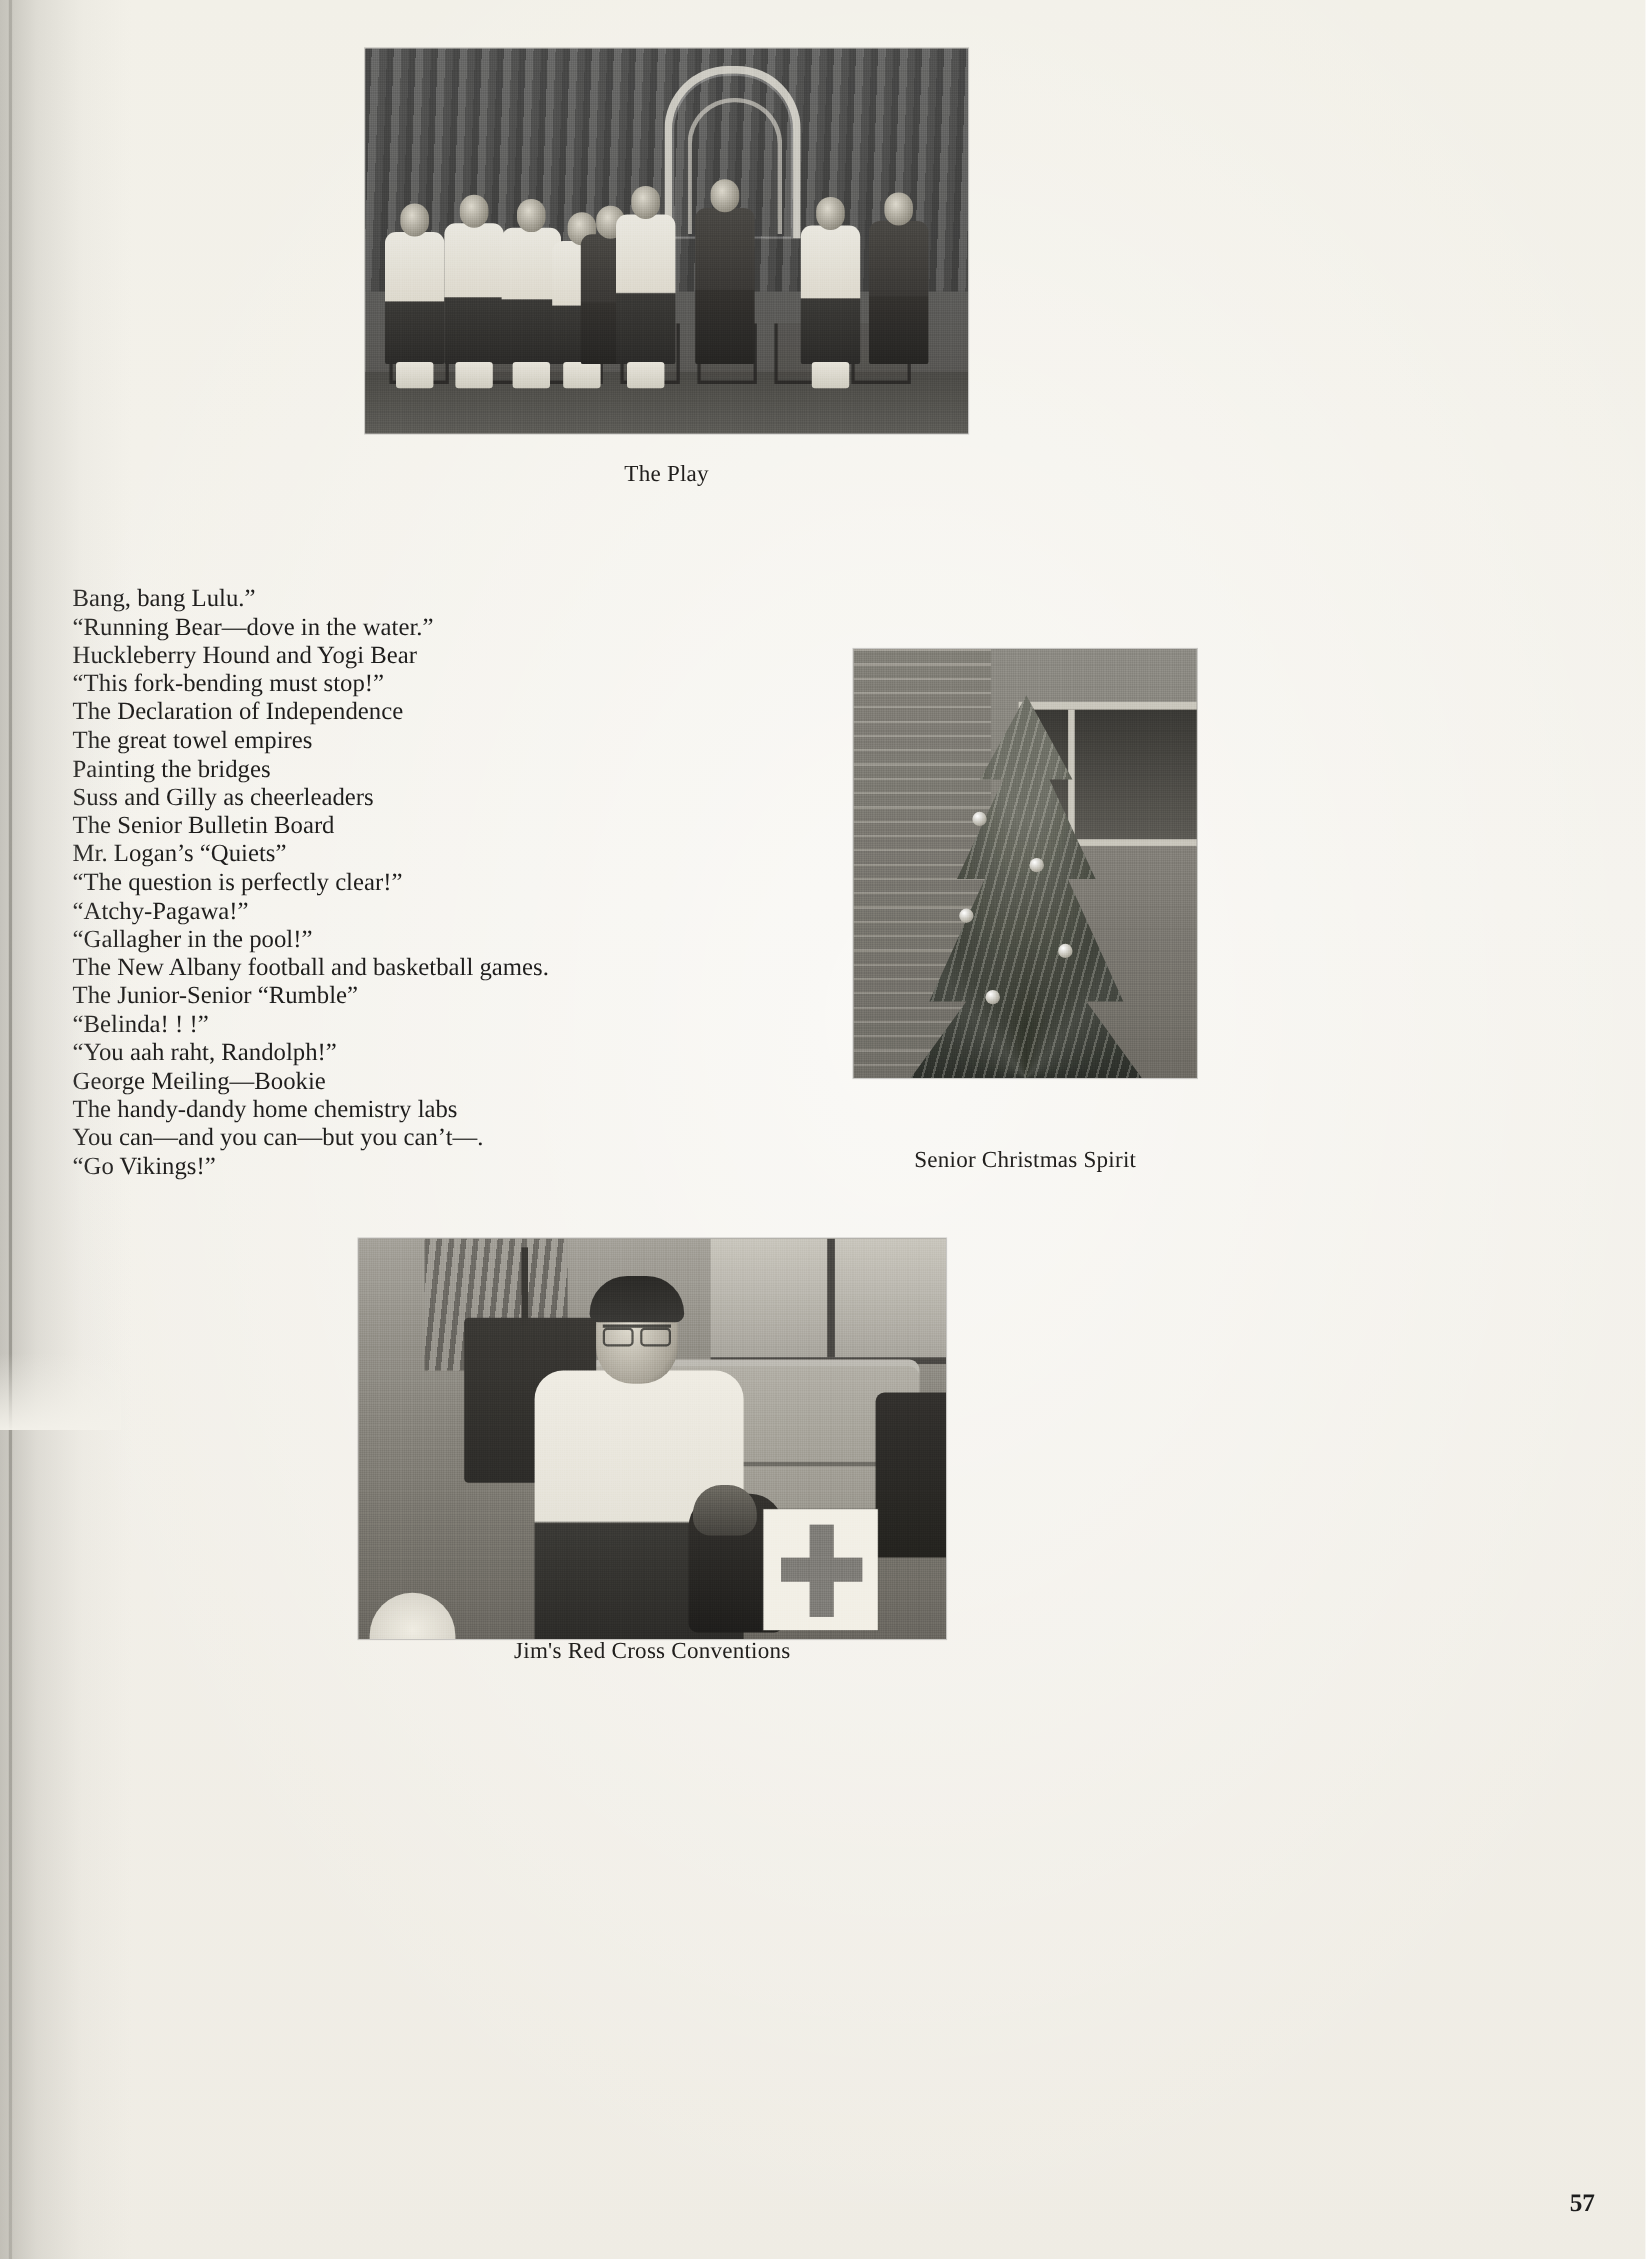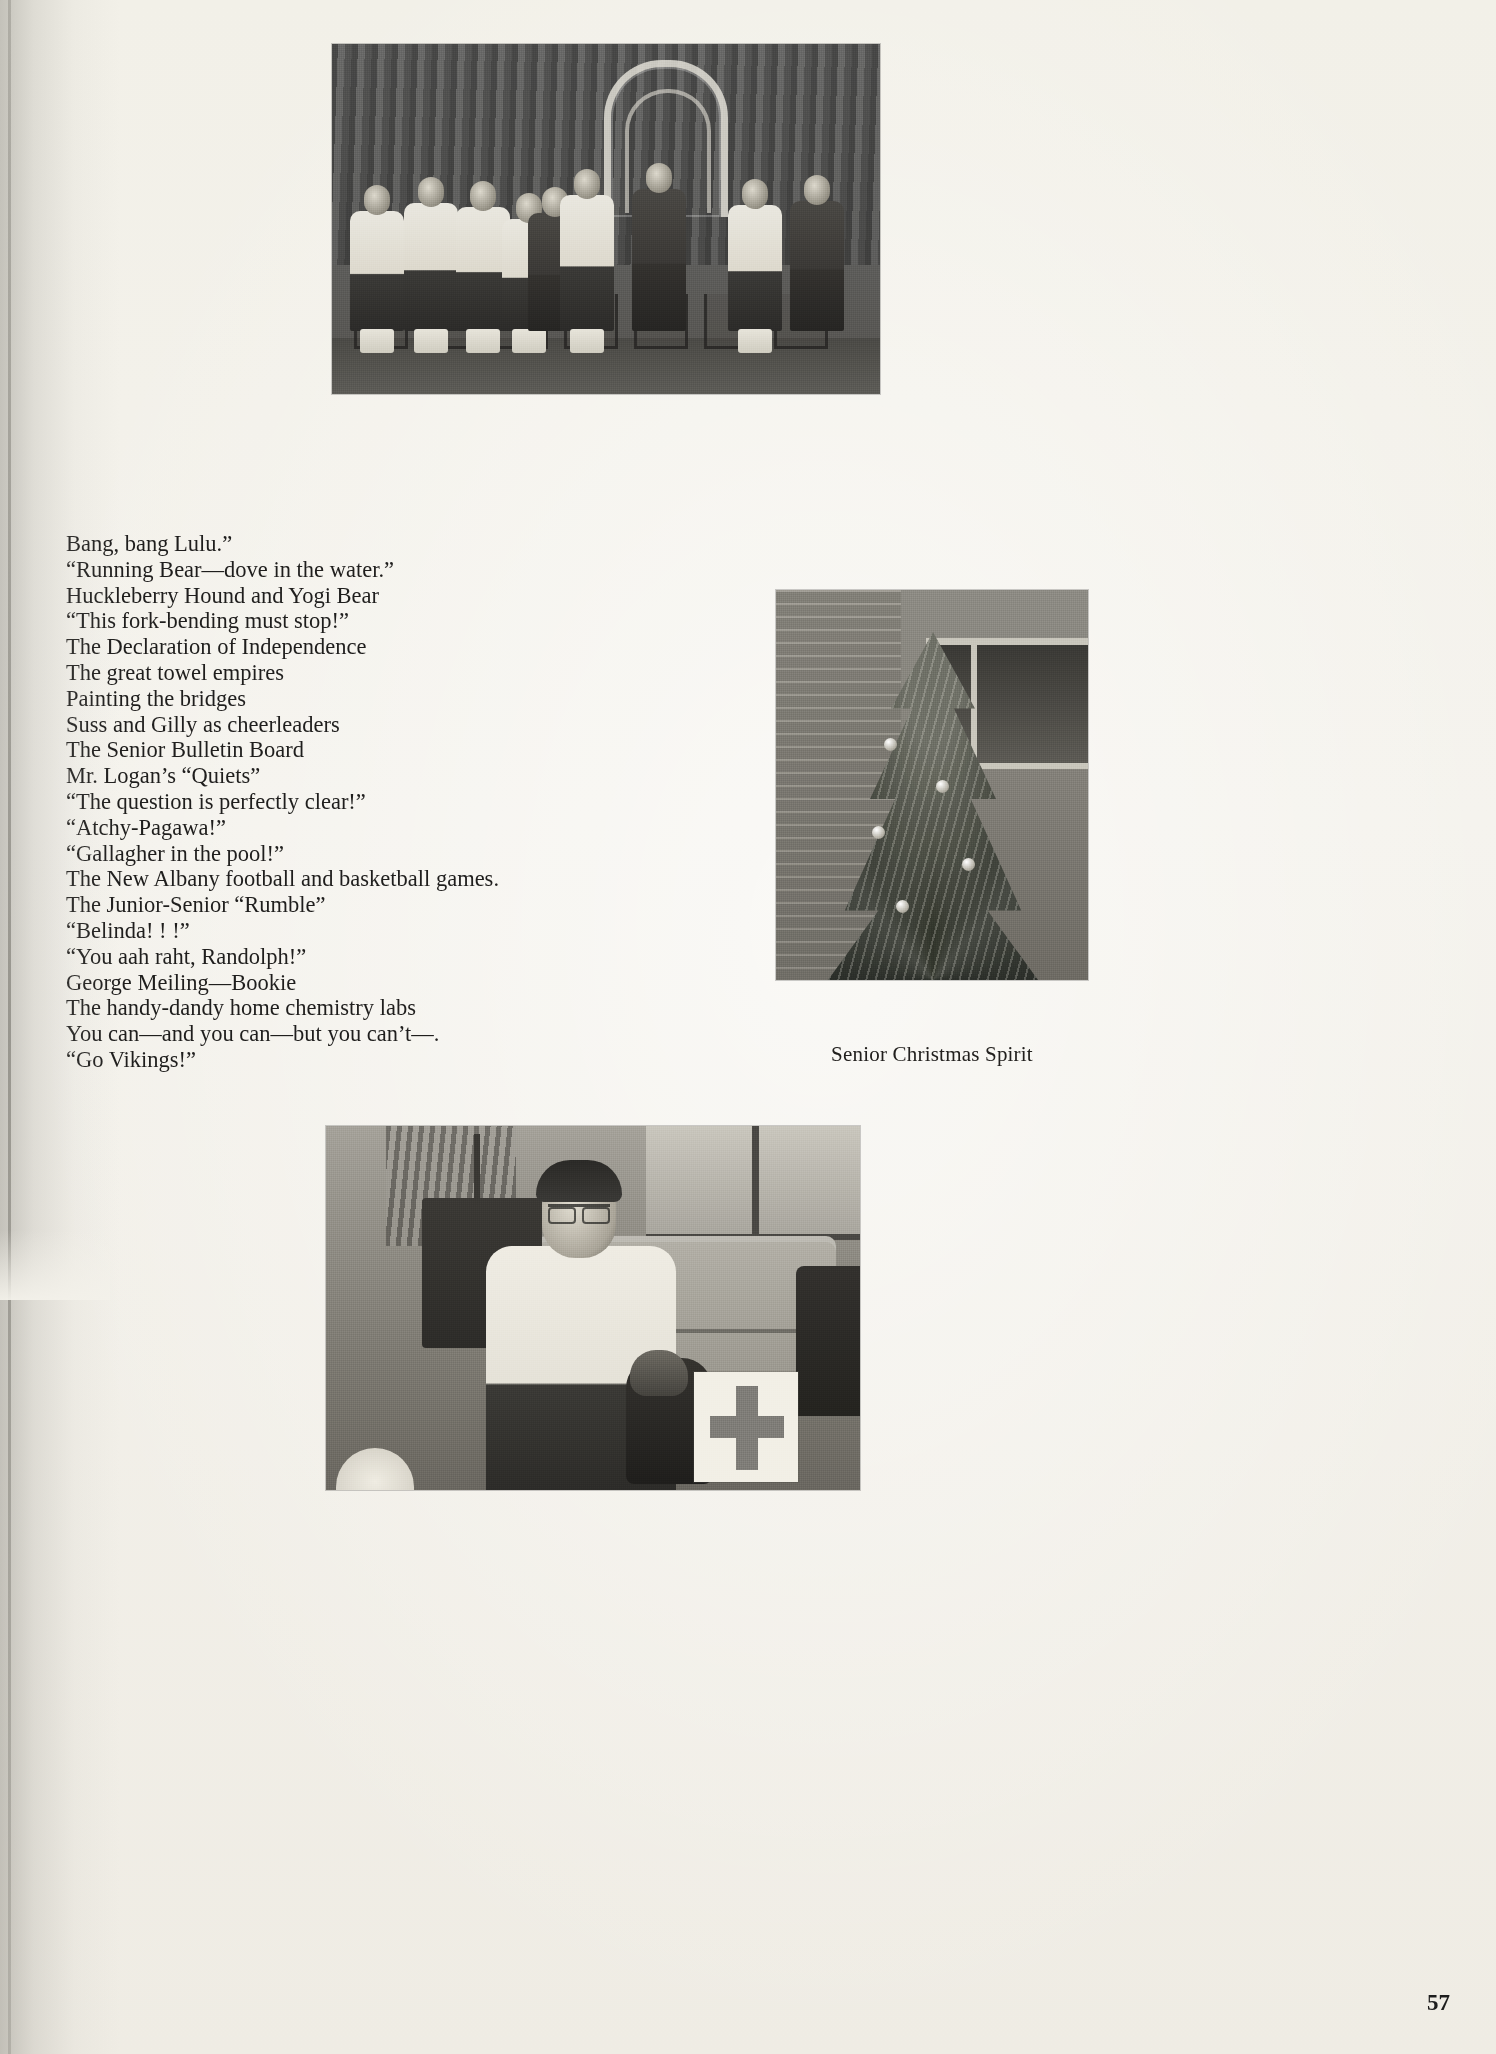--- a/index.html
+++ b/index.html
@@ -347,20 +347,21 @@
       <div class="person legs" style="left:124px; height:124px;"></div>
       <div class="person legs" style="left:170px; height:112px;"></div>
       <div class="person dark" style="left:196px; height:118px;"></div>
       <div class="person legs" style="left:228px; height:136px;"></div>
       <div class="person dark" style="left:300px; height:142px;"></div>
       <div class="person legs" style="left:396px; height:126px;"></div>
       <div class="person dark" style="left:458px; height:130px;"></div>
     </div>
     <div class="grain"></div>
   </div>
+  <div class="caption" id="caption-play">The Play</div>
 
 
   <ul class="remember-list">
     <li>Bang, bang Lulu.”</li>
     <li>“Running Bear—dove in the water.”</li>
     <li>Huckleberry Hound and Yogi Bear</li>
     <li>“This fork-bending must stop!”</li>
     <li>The Declaration of Independence</li>
     <li>The great towel empires</li>
     <li>Painting the bridges</li>
@@ -408,19 +409,20 @@
     <div class="jim-hair"></div>
     <div class="jim-glasses"></div>
     <div class="dog"></div>
     <div class="flag">
       <div class="cross-v"></div>
       <div class="cross-h"></div>
     </div>
     <div class="rug"></div>
     <div class="grain"></div>
   </div>
+  <div class="caption" id="caption-jim">Jim's Red Cross Conventions</div>
 
   <div class="page-number">57</div>
 
   <div class="gutter-shadow"></div>
   <div class="gutter-edge"></div>
   <div class="gutter-fade"></div>
 </div>
 
 </body></html>

